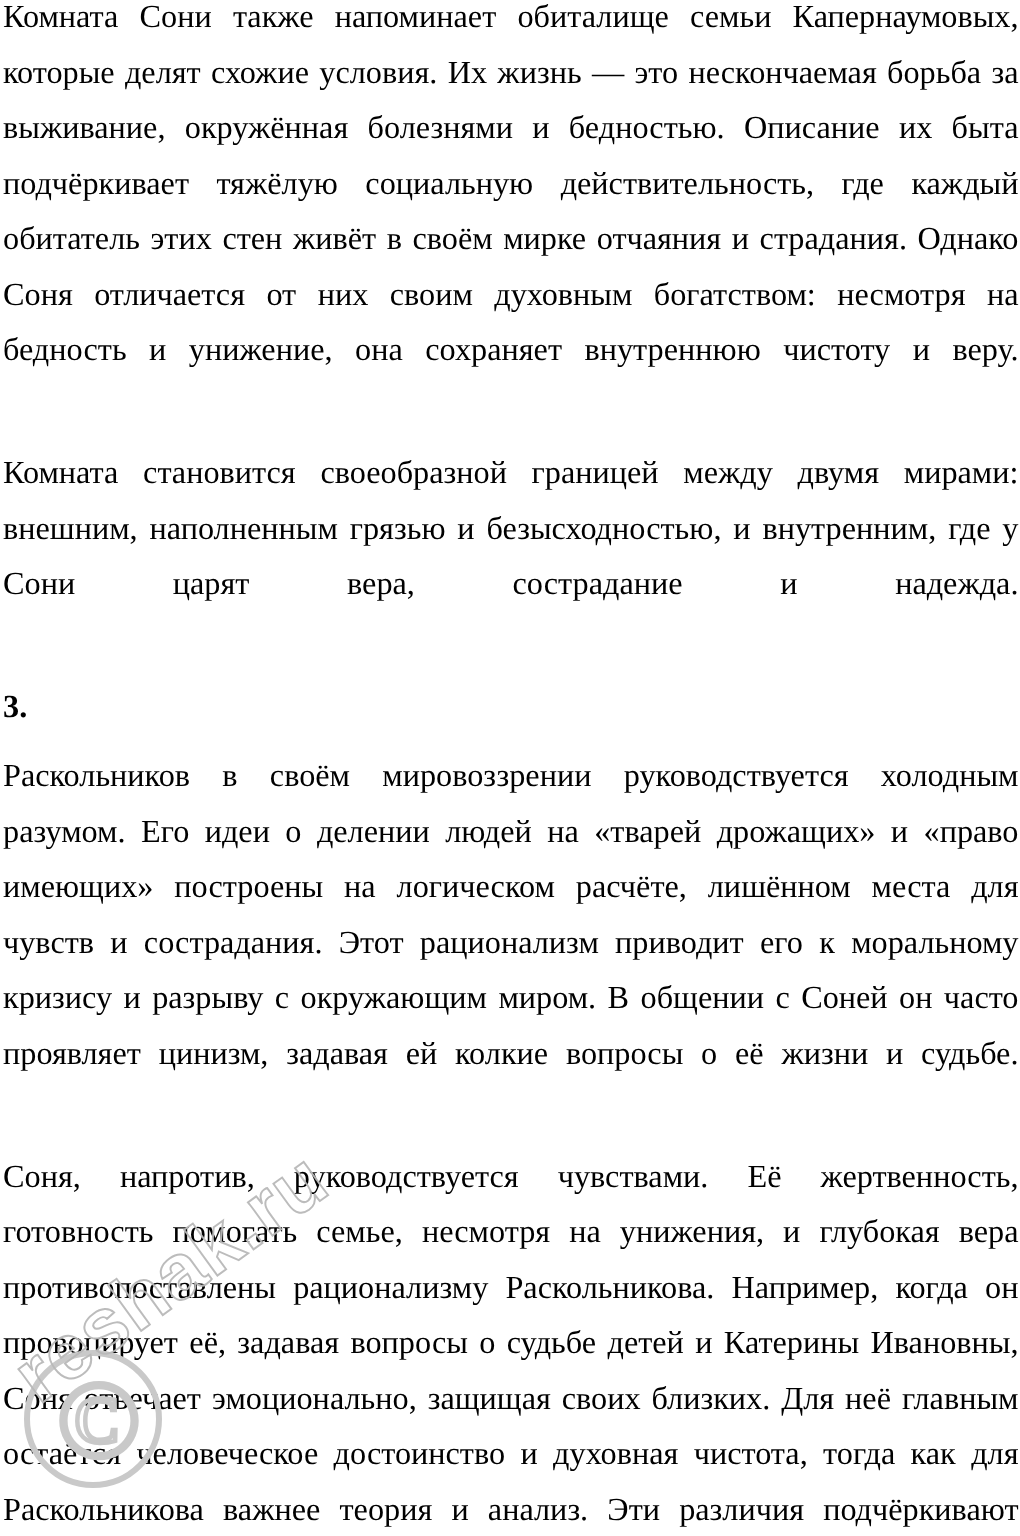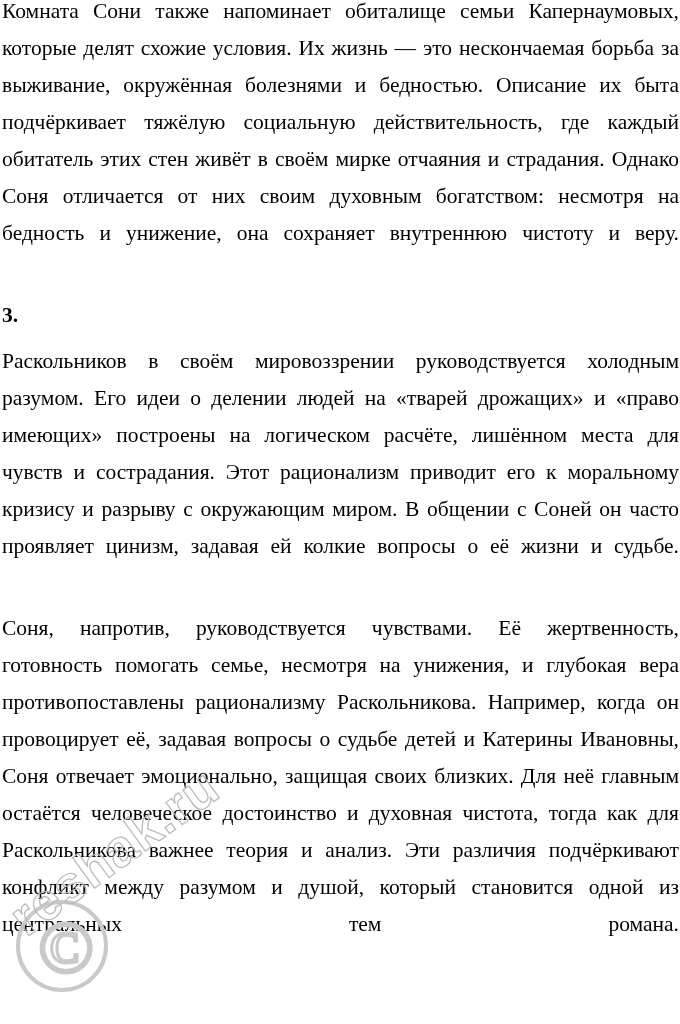--- a/index.html
+++ b/index.html
@@ -114,20 +114,21 @@
 </style>
 </head>
 <body>
 
 <div id="page">
 
   <div id="doc-body">
 
     <p class="para">Комната Сони также напоминает обиталище семьи Капернаумовых, которые делят схожие условия. Их жизнь — это нескончаемая борьба за выживание, окружённая болезнями и бедностью. Описание их быта подчёркивает тяжёлую социальную действительность, где каждый обитатель этих стен живёт в своём мирке отчаяния и страдания. Однако Соня отличается от них своим духовным богатством: несмотря на бедность и унижение, она сохраняет внутреннюю чистоту и веру.</p>
 
+    <p class="para">Комната становится своеобразной границей между двумя мирами: внешним, наполненным грязью и безысходностью, и внутренним, где у Сони царят вера, сострадание и надежда.</p>
 
     <h3 class="heading">3.</h3>
 
     <p class="para">Раскольников в своём мировоззрении руководствуется холодным разумом. Его идеи о делении людей на «тварей дрожащих» и «право имеющих» построены на логическом расчёте, лишённом места для чувств и сострадания. Этот рационализм приводит его к моральному кризису и разрыву с окружающим миром. В общении с Соней он часто проявляет цинизм, задавая ей колкие вопросы о её жизни и судьбе.</p>
 
     <p class="para">Соня, напротив, руководствуется чувствами. Её жертвенность, готовность помогать семье, несмотря на унижения, и глубокая вера противопоставлены рационализму Раскольникова. Например, когда он провоцирует её, задавая вопросы о судьбе детей и Катерины Ивановны, Соня отвечает эмоционально, защищая своих близких. Для неё главным остаётся человеческое достоинство и духовная чистота, тогда как для Раскольникова важнее теория и анализ. Эти различия подчёркивают конфликт между разумом и душой, который становится одной из центральных тем романа.</p>
 
   </div>
 
   <div id="watermark">

